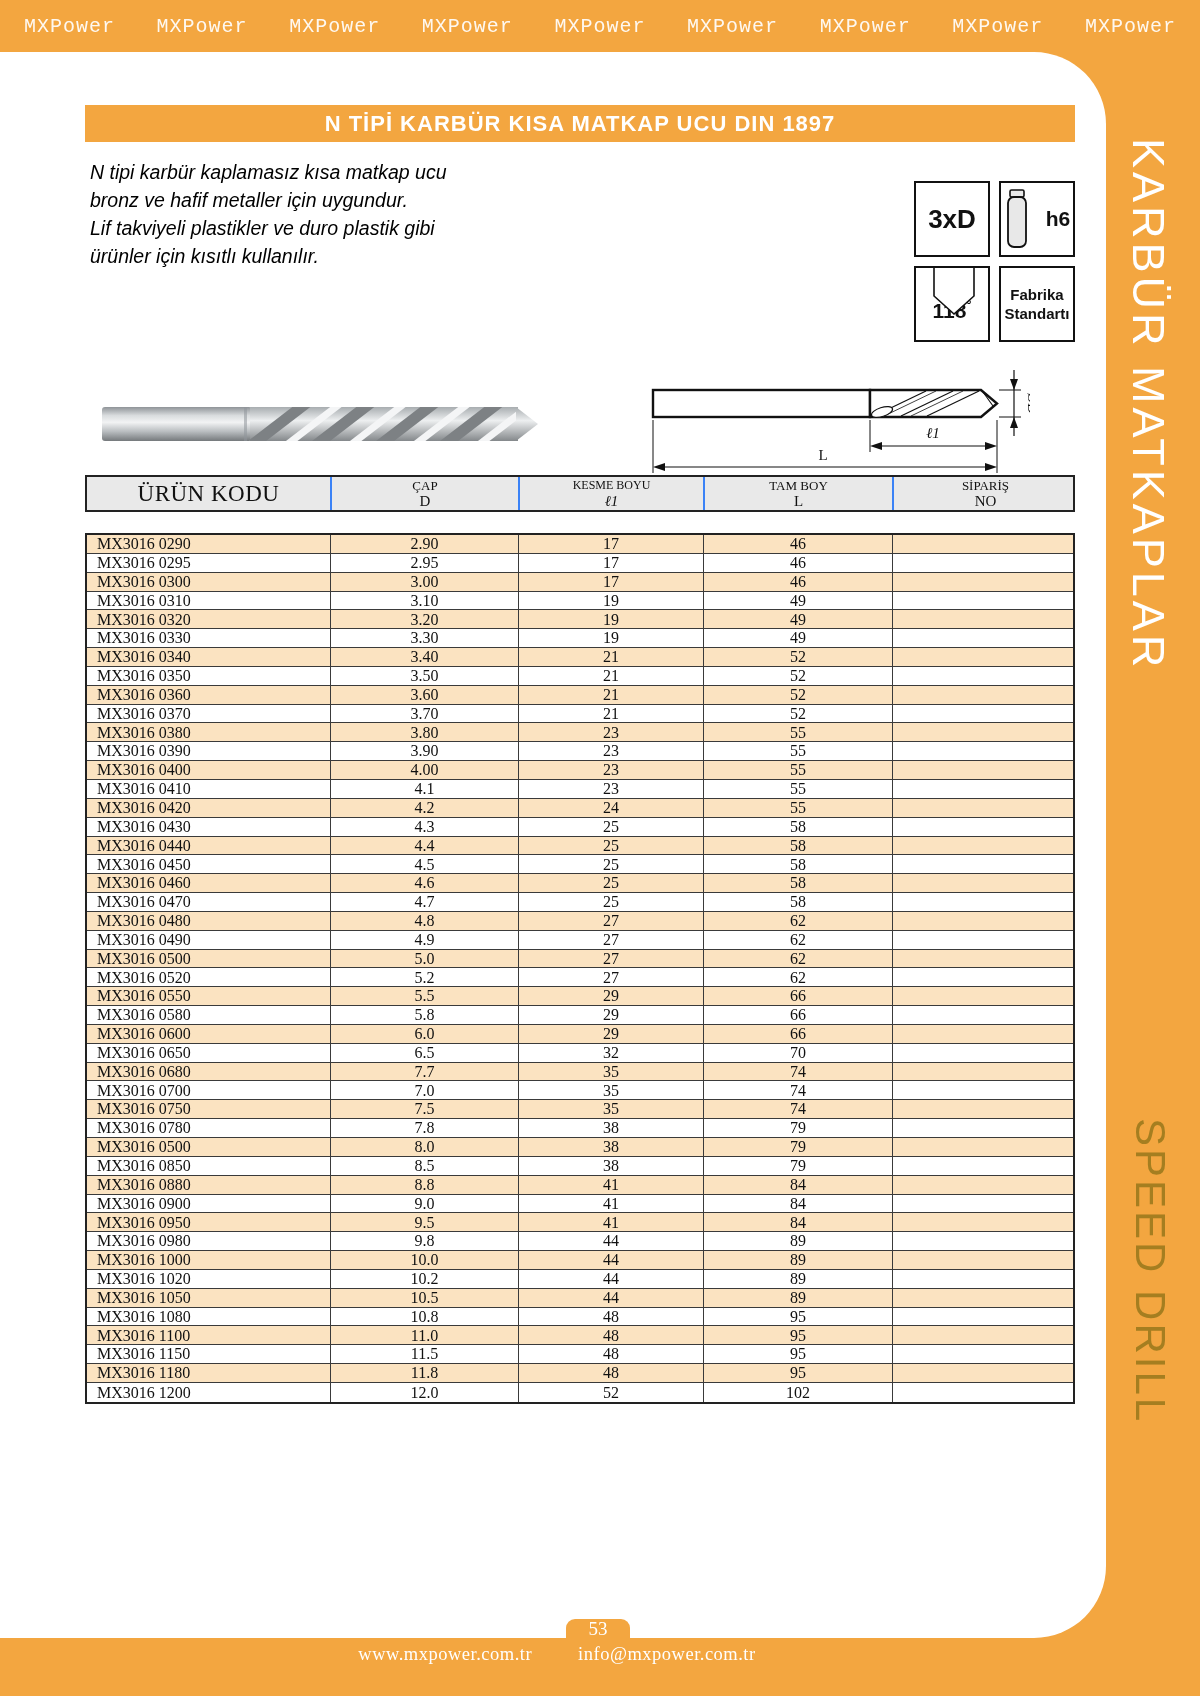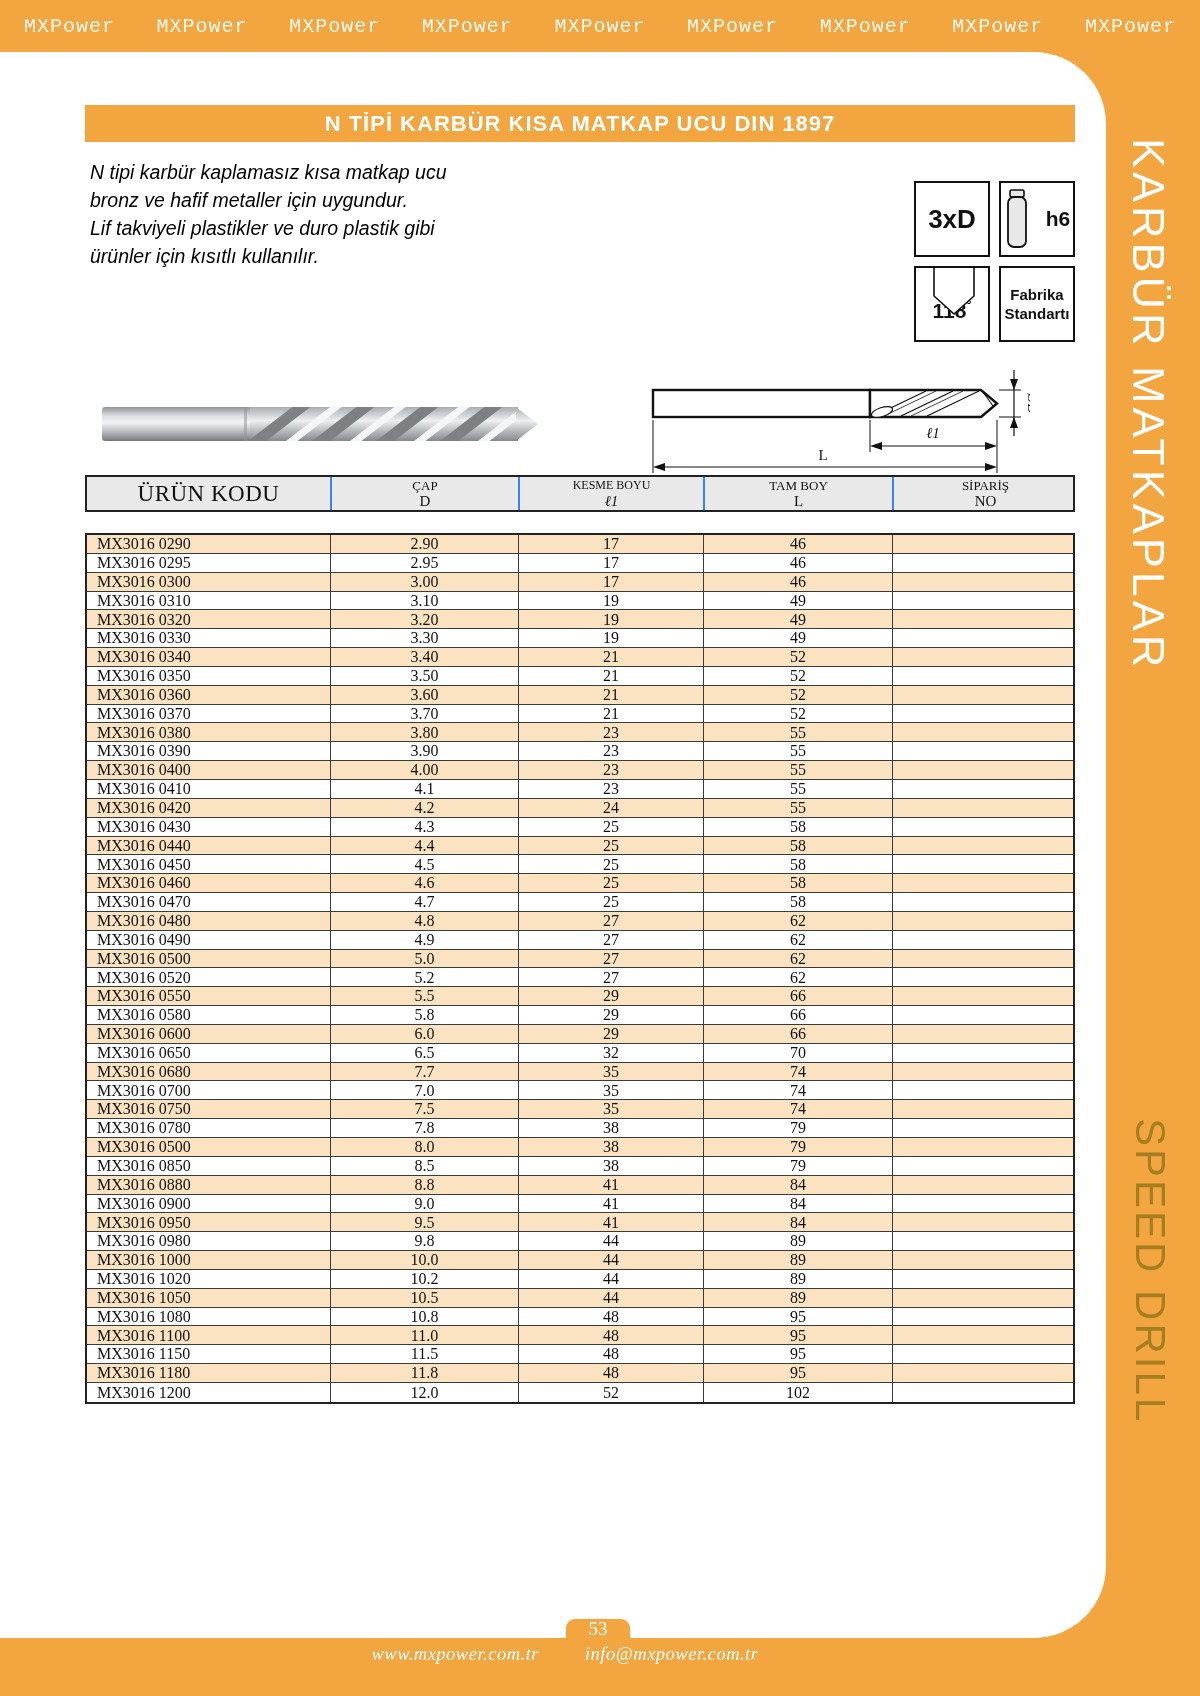--- a/index.html
+++ b/index.html
@@ -73,21 +73,21 @@
 
   
   .side-title{position:absolute;writing-mode:vertical-rl;white-space:nowrap;}
   .side-karbur{left:1122px;top:138px;font-size:45px;color:#ffffff;letter-spacing:4px;}
   .side-speed{left:1126px;top:1118px;font-size:42px;color:#A57E20;letter-spacing:3px;}
 
   
   .page-tab{position:absolute;left:566px;top:1619px;width:64px;height:20px;background:#F3A640;
     border-radius:9px 9px 0 0;display:flex;align-items:center;justify-content:center;}
   .page-tab div{color:#fff;font-family:"Liberation Serif",serif;font-size:19px;}
-  .footer-links{position:absolute;left:12px;top:1644px;width:1106px;display:flex;justify-content:center;gap:46px;font-style:italic;}
+  .footer-links{position:absolute;left:4px;top:1644px;width:1106px;display:flex;justify-content:center;gap:46px;}
   .footer-links span{color:#fff;font-family:"Liberation Serif",serif;font-size:18.5px;letter-spacing:.5px;}
 </style>
 </head>
 <body>
 
 <div class="page">
 
   <div class="brand-strip">
       <span>MXPower</span>
       <span>MXPower</span>

